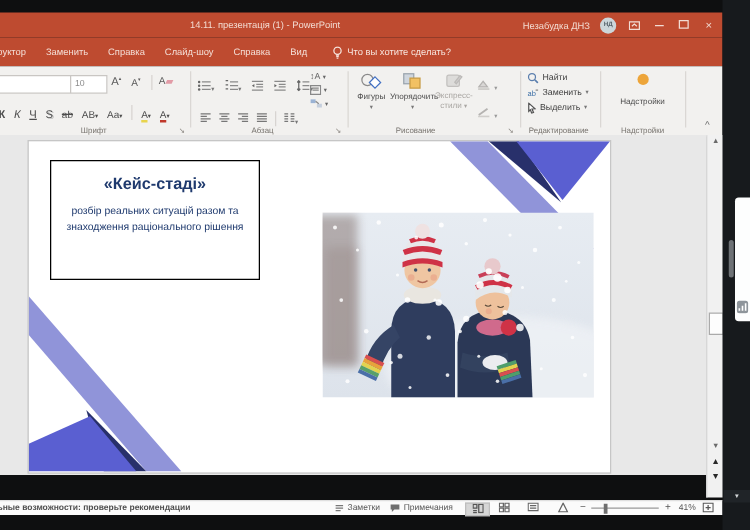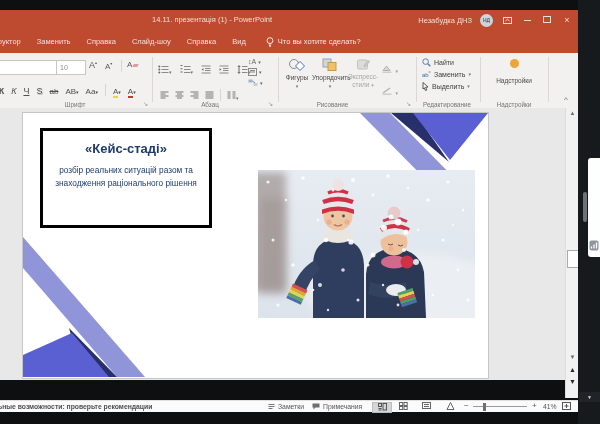--- a/index.html
+++ b/index.html
@@ -41,21 +41,21 @@
   .bigbtn{position:absolute;top:5px;text-align:center;font-size:6.5px;color:#4c4c4c;}
   .bigbtn .cap{margin-top:2px;line-height:1.2;}
   .grayed{color:#a9a6a2;}
   .ed-row{position:absolute;display:flex;align-items:center;gap:3px;font-size:7px;color:#3f3f3f;white-space:nowrap;}
   .icn{display:inline-block;vertical-align:middle;}
   .chev{position:absolute;left:564px;top:42px;font-size:8px;color:#6d6d6d;}
   
   .canvas{position:absolute;left:0;top:108px;width:565px;height:272px;background:#e8e8e8;}
   .slide{position:absolute;left:23px;top:5px;width:465px;height:265px;background:#fff;outline:1px solid #c6c6c6;}
   .design{position:absolute;left:0;top:0;}
-  .textbox{position:absolute;left:17px;top:15px;width:166px;height:94px;border:3px solid #000000;background:#fff;text-align:center;color:#1f3a6e;}
+  .textbox{position:absolute;left:17px;top:15px;width:166px;height:94px;border:1px solid #000000;background:#fff;text-align:center;color:#1f3a6e;}
   .slide-title{margin-top:10px;font-size:13px;font-weight:bold;}
   .slide-body{margin:8px 10px 0;font-size:8.3px;line-height:1.55;}
   .photo{position:absolute;left:235px;top:57px;}
   
   .vscroll{position:absolute;left:565px;top:108px;width:13px;height:290px;background:#f1f1f1;border-left:1px solid #ddd;}
   .sb-arrow{position:absolute;left:0;width:13px;text-align:center;font-size:6px;color:#6b6b6b;}
   .sb-thumb{position:absolute;left:1px;top:142px;width:10px;height:16px;background:#fdfdfd;border:1px solid #aaa;}
   .nav-arrow{position:absolute;left:0;width:13px;text-align:center;font-size:7px;color:#2a2a2a;font-weight:bold;}
   
   .notesbar{position:absolute;left:0;top:380px;width:565px;height:20px;background:#f3f3f3;color:#8b8b8b;font-size:8.5px;line-height:20px;padding-left:2px;text-indent:-3px;white-space:nowrap;}

